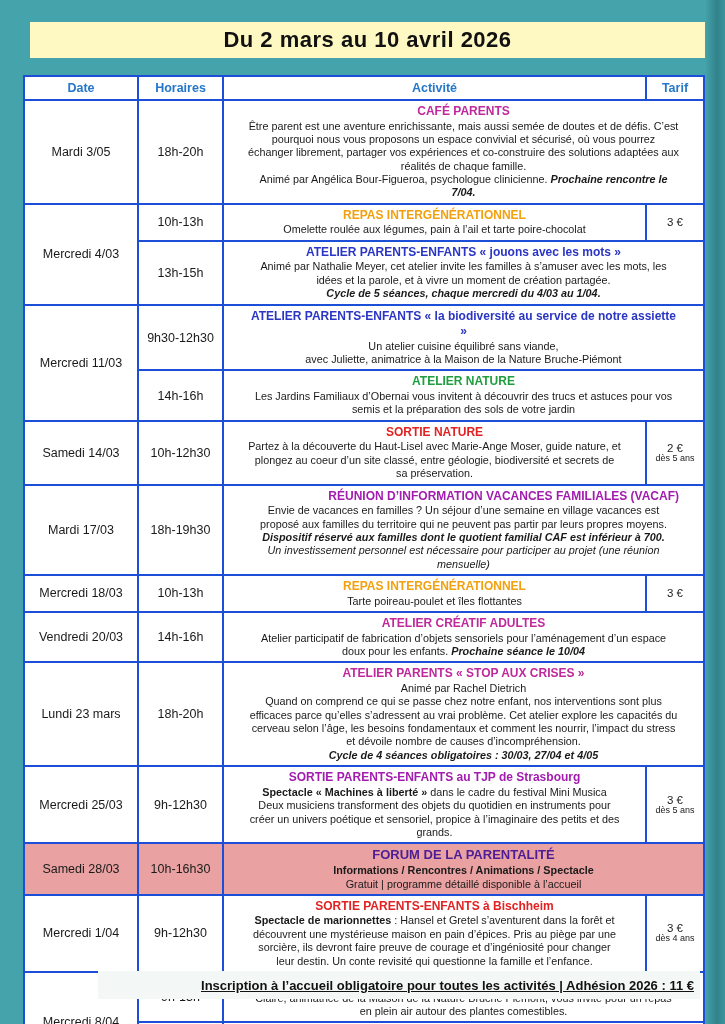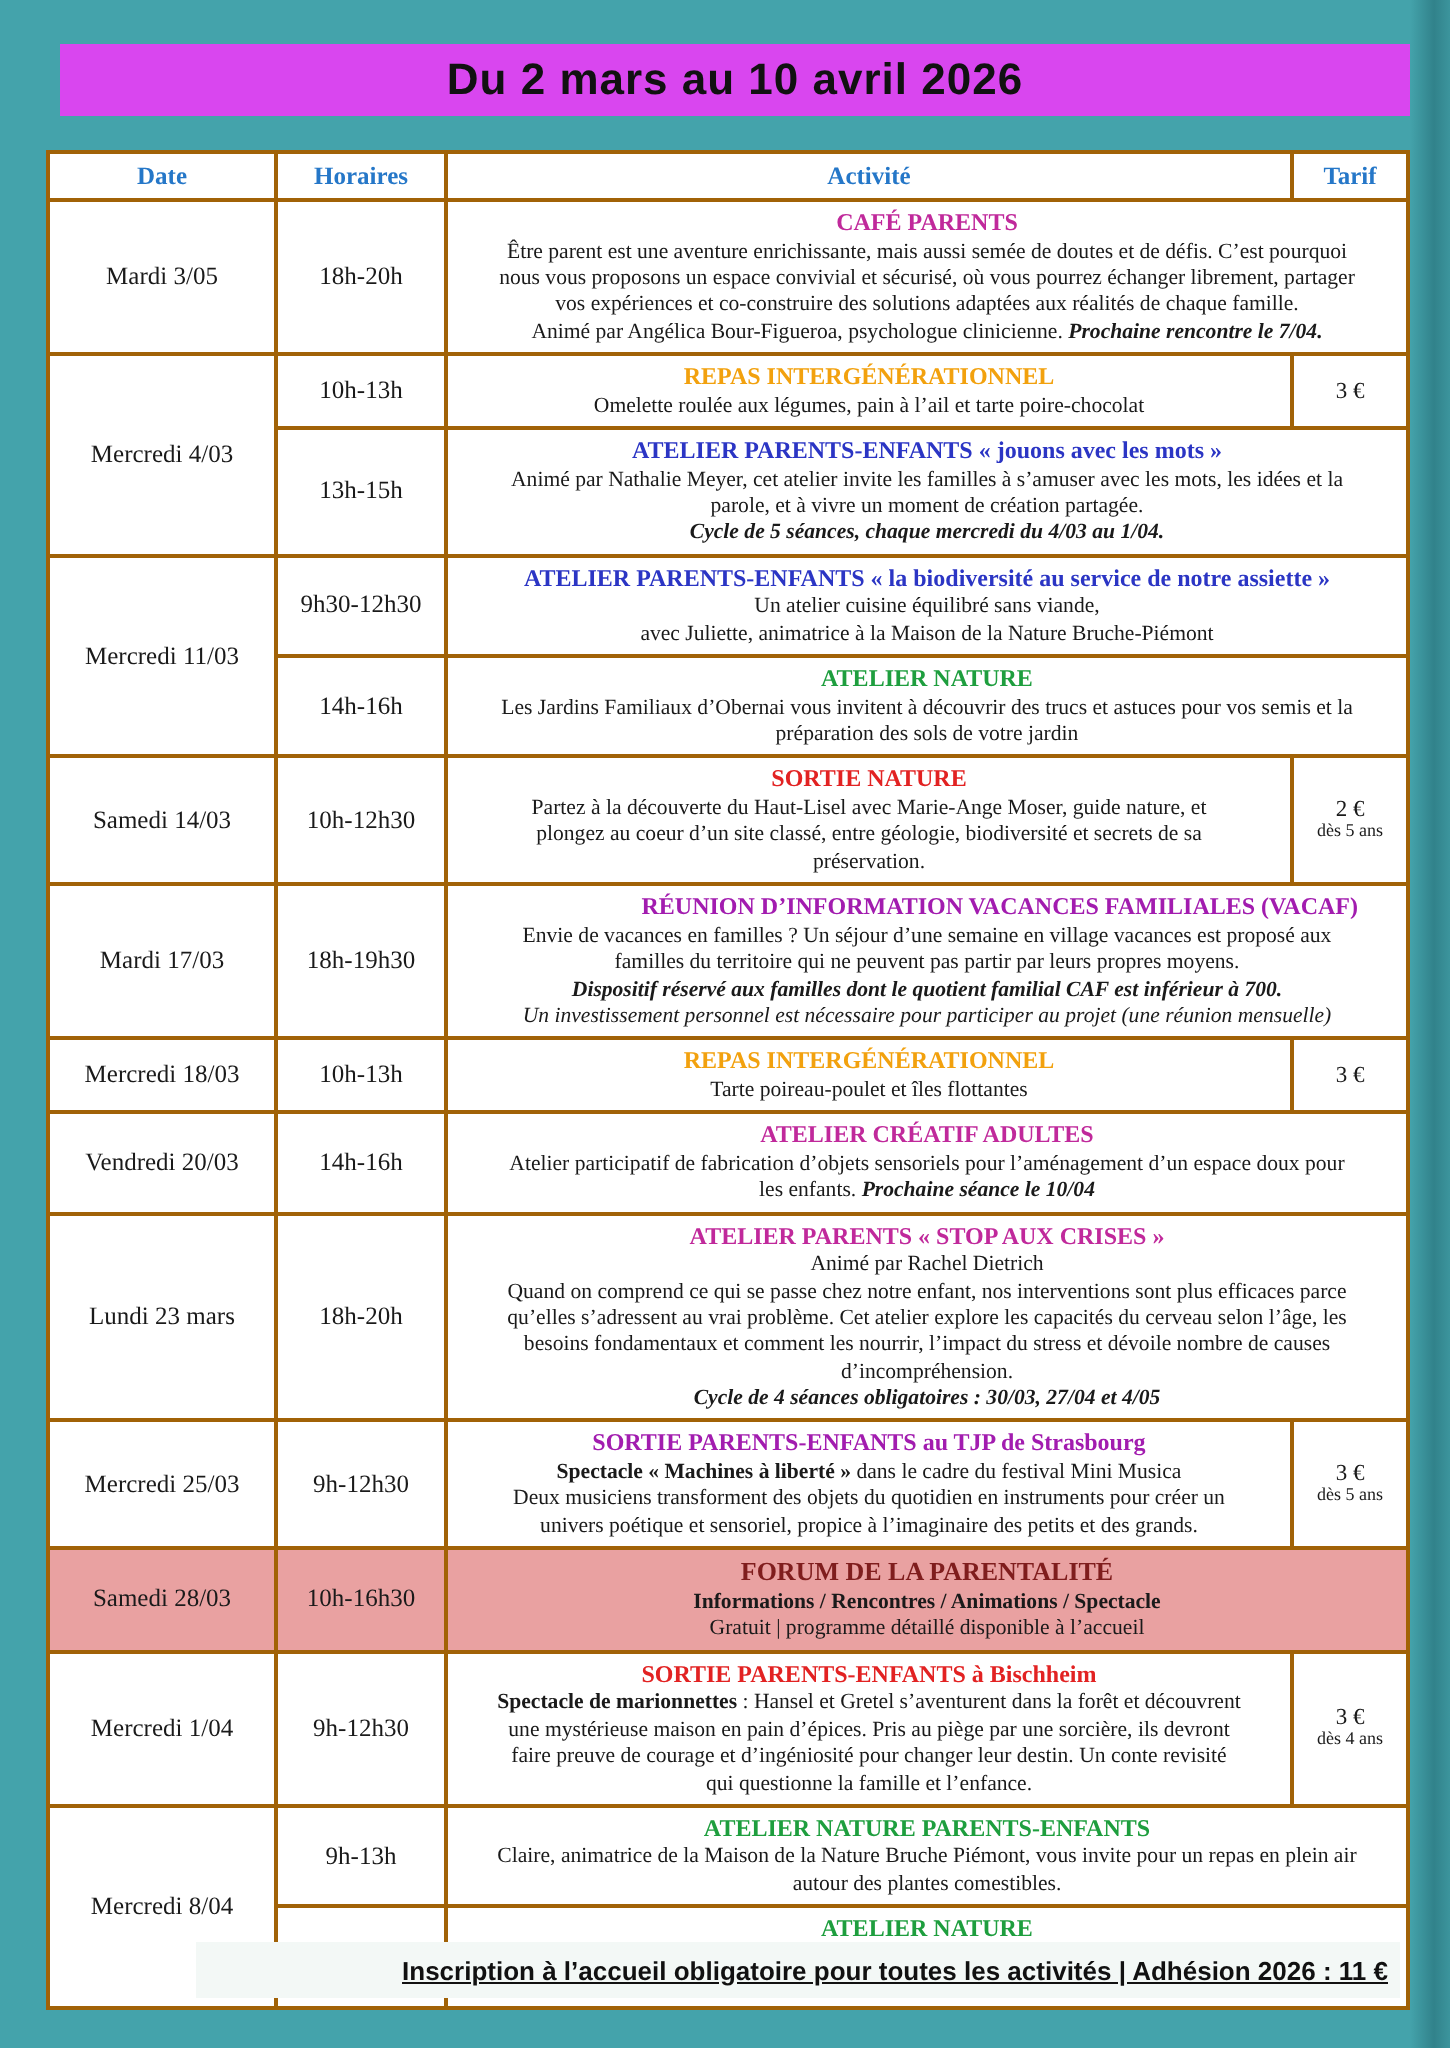--- a/index.html
+++ b/index.html
@@ -11,40 +11,39 @@
     position:relative;
     overflow:hidden;
   }
   .page-shadow{
     position:absolute;top:0;right:0;width:20px;height:1024px;
     background:linear-gradient(to right, rgba(0,45,55,0) 0%, rgba(0,45,55,0.28) 60%, rgba(0,45,55,0.12) 100%);
     pointer-events:none;
   }
   .title-box{
     position:absolute;left:30px;top:22px;width:675px;height:36px;
-    background:#d946ef;
+    background:#fef9c3;
     display:flex;align-items:center;justify-content:center;
   }
   .title-box h1{
     margin:0;font-size:22px;font-weight:bold;letter-spacing:0.5px;color:#111;
   }
   table.schedule{
     position:absolute;left:23px;top:75px;width:680px;
     border-collapse:collapse;table-layout:fixed;
     background:#ffffff;
   }
   table.schedule col.c-date{width:114px;}
   table.schedule col.c-time{width:85px;}
   table.schedule col.c-act{width:423px;}
   table.schedule col.c-tarif{width:58px;}
   table.schedule th, table.schedule td{
-    border:2px solid #a16207;
+    border:2px solid #1d4ed8;
     vertical-align:middle;
     background:#ffffff;
-    font-family:Liberation Serif, serif;
   }
   table.schedule th{
     height:20px;color:#2577c8;font-size:12.5px;font-weight:bold;text-align:center;
     padding:1px 2px;
   }
   td.date-cell, td.time-cell{
     text-align:center;font-size:12.5px;padding:2px 3px;
   }
   td.activity-cell{
     text-align:center;font-size:10.8px;line-height:1.24;padding:3px 24px;
@@ -202,21 +201,21 @@
         </td>
         <td class="tarif-cell">
           <div>3 €</div>
           <div class="note">dès 5 ans</div>
         </td>
       </tr>
       <tr class="hl">
         <td class="date-cell" rowspan="1">Samedi 28/03</td>
         <td class="time-cell">10h-16h30</td>
         <td class="activity-cell" colspan="2">
-          <div class="act-title" style="color: #7f1d1d;">FORUM DE LA PARENTALITÉ</div>
+          <div class="act-title" style="color: #4c1d95;">FORUM DE LA PARENTALITÉ</div>
           <div class="line"><span class="b ">Informations / Rencontres / Animations / Spectacle</span></div>
           <div class="line"><span class="">Gratuit | programme détaillé disponible à l’accueil</span></div>
         </td>
       </tr>
       <tr>
         <td class="date-cell" rowspan="1">Mercredi 1/04</td>
         <td class="time-cell">9h-12h30</td>
         <td class="activity-cell" colspan="1">
           <div class="act-title" style="color: rgb(226, 34, 34);">SORTIE PARENTS-ENFANTS à Bischheim</div>
           <div class="line"><span class="b ">Spectacle de marionnettes</span><span class=""> : Hansel et Gretel s’aventurent dans la forêt et découvrent une mystérieuse maison en pain d’épices. Pris au piège par une sorcière, ils devront faire preuve de courage et d’ingéniosité pour changer leur destin. Un conte revisité qui questionne la famille et l’enfance.</span></div>

